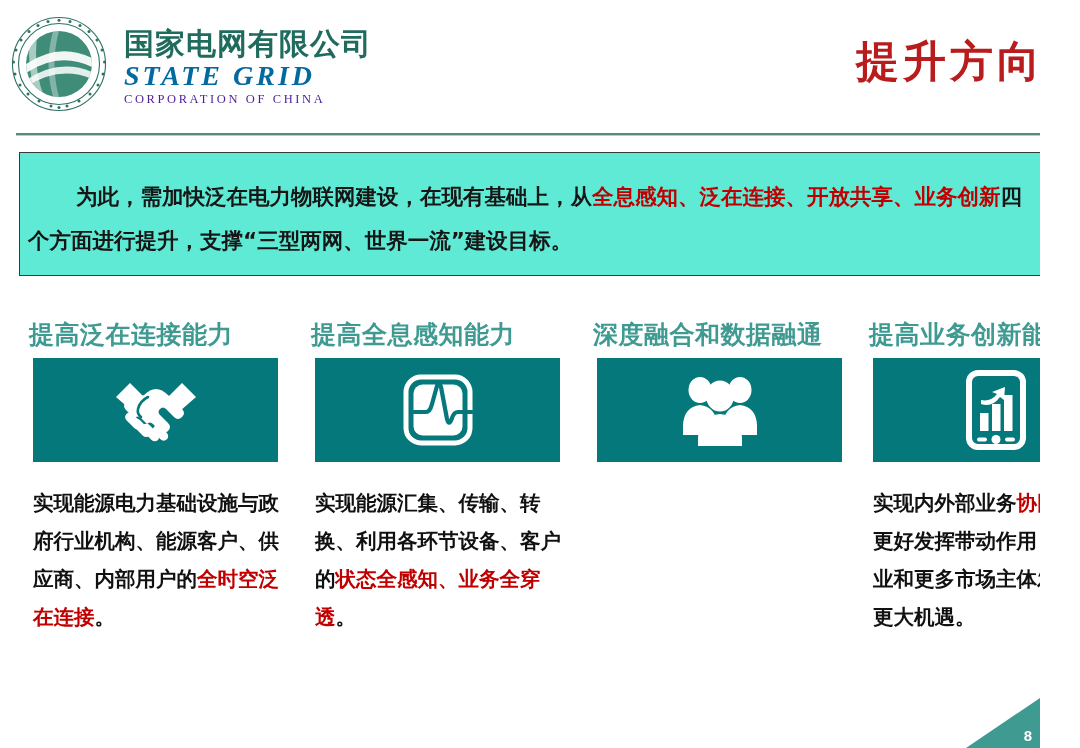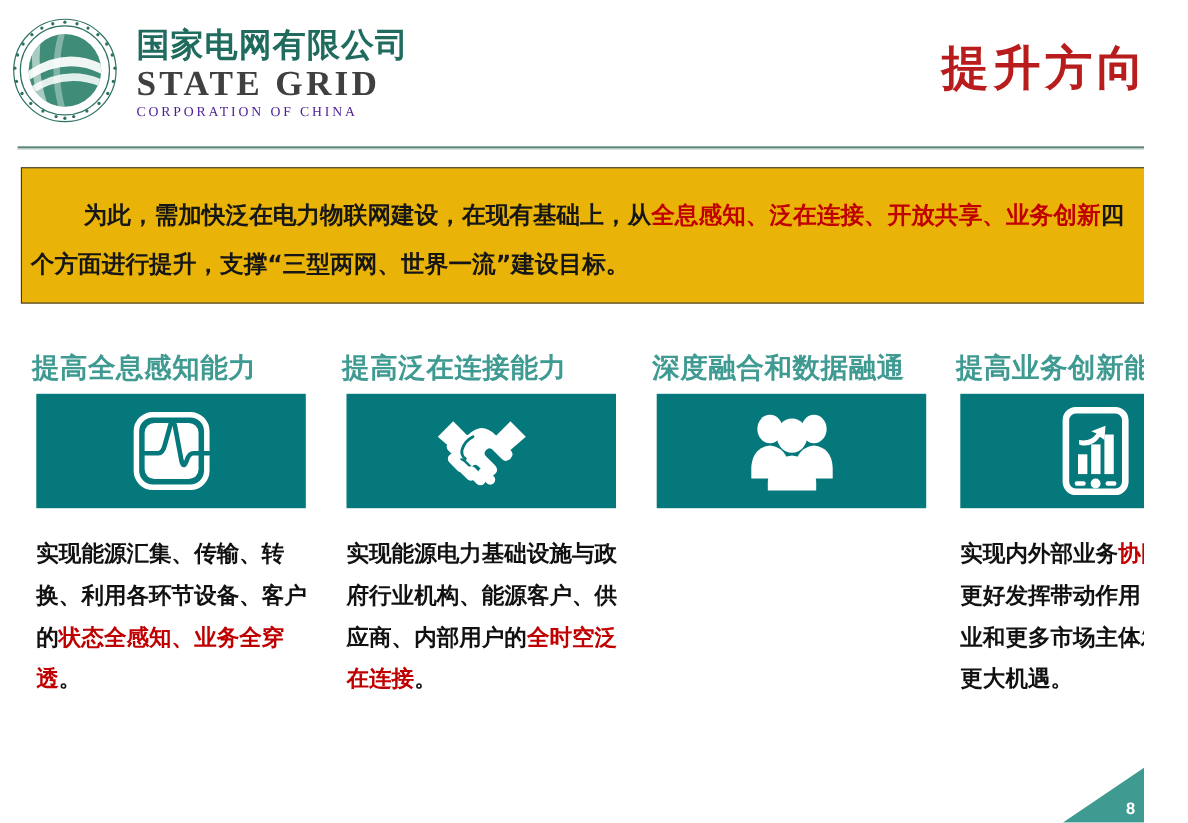--- a/index.html
+++ b/index.html
@@ -42,27 +42,28 @@
     font-family: "DejaVu Sans", "Liberation Sans", sans-serif;
     font-size: 30px;
     font-weight: bold;
     color: #1f6b5e;
     letter-spacing: 1px;
     line-height: 1.08;
     white-space: nowrap;
   }
   #logo-en {
     font-family: "Liberation Serif", "DejaVu Serif", serif;
-    font-size: 32px;
-    font-weight: bold;
-    color: #404040;
+    font-size: 28px;
+    font-weight: bold;
+    color: #0369a1;
     letter-spacing: 3px;
     line-height: 1.05;
     margin-top: 1px;
     white-space: nowrap;
+    font-style: italic;
   }
   #logo-en2 {
     font-family: "Liberation Serif", "DejaVu Serif", serif;
     font-size: 12.5px;
     color: #4c1d95;
     letter-spacing: 2.6px;
     line-height: 1.1;
     margin-top: 2px;
     white-space: nowrap;
   }
@@ -86,21 +87,21 @@
   }
 
   
   #intro-box {
     position: absolute;
     left: 19px; top: 152px;
     width: 1028px;
     height: 124px;
     border: 1px solid #3a3a3a;
     box-sizing: border-box;
-    background: #eab308;
+    background: #5eead4;
   }
   #intro-text {
     font-family: "DejaVu Sans", "Liberation Sans", sans-serif;
     font-size: 21.5px;
     font-weight: bold;
     color: #161616;
     line-height: 44px;
     padding: 22px 8px 0 8px;
     text-indent: 48px;
     letter-spacing: 0px;
@@ -239,48 +240,48 @@
     <div id="header-rule"></div>
   </div>
 
   <div id="intro-box">
     <div id="intro-text"><span>为此，需加快泛在电力物联网建设，在现有基础上，从</span><span class="hl-red">全息感知、泛在连接、开放共享、业务创新</span><span>四个方面进行提升，支撑“三型两网、世界一流”建设目标。</span></div>
   </div>
 
   <div id="columns">
 
     <div class="col">
-      <div class="col-heading">提高全息感知能力</div>
-      <div class="icon-panel">
-        <svg width="84" height="78" viewBox="0 0 84 78">
-          <rect x="10" y="6" width="64" height="66" rx="15" ry="15" fill="none" stroke="#ffffff" stroke-width="5"></rect>
-          <rect x="17.5" y="13.5" width="49" height="51" rx="9" ry="9" fill="#ffffff"></rect>
-          <path d="M16 41 h14 q4 0 6 -8 l5 -18 q2 -6 4 1 l6 32 q2 8 5 -1 q2 -6 6 -6 h14" fill="none" stroke="#04787a" stroke-width="4.2" stroke-linejoin="round" stroke-linecap="round"></path>
-        </svg>
-      </div>
-      <div class="col-body"><span>实现能源汇集、传输、转换、利用各环节设备、客户的</span><span class="hl-red">状态全感知、业务全穿透</span><span>。</span></div>
-    </div>
-
-    <div class="col">
       <div class="col-heading">提高泛在连接能力</div>
       <div class="icon-panel">
         <svg width="92" height="78" viewBox="0 0 92 78">
           <g fill="#ffffff">
             <path d="M6 26 L20 12 L34 26 L22 40 Z"></path>
             <path d="M86 26 L72 12 L58 26 L70 40 Z"></path>
             <path d="M34 24 q6 -6 12 -6 q6 0 12 6 l14 14 q4 4 0 8 q-4 4 -8 0 l-8 -8 q-3 -3 -6 0 q-3 3 0 6 l8 8 q4 4 0 8 q-4 4 -8 0 l-7 -7 q-3 -3 -6 0 l-6 -6 q-3 -3 -7 0 l-8 -8 q-4 -4 0 -8 Z"></path>
             <rect x="19" y="40" width="9" height="20" rx="4.5" transform="rotate(-45 23.5 50)"></rect>
             <rect x="27" y="46" width="9" height="22" rx="4.5" transform="rotate(-45 31.5 57)"></rect>
             <rect x="36" y="51" width="9" height="21" rx="4.5" transform="rotate(-45 40.5 61.5)"></rect>
             <rect x="46" y="53" width="9" height="18" rx="4.5" transform="rotate(-45 50.5 62)"></rect>
           </g>
           <path d="M38 26 q-8 4 -10 12 q-1 5 3 8" fill="none" stroke="#04787a" stroke-width="2.6" stroke-linecap="round"></path>
         </svg>
       </div>
       <div class="col-body"><span>实现能源电力基础设施与政府行业机构、能源客户、供应商、内部用户的</span><span class="hl-red">全时空泛在连接</span><span>。</span></div>
+    </div>
+
+    <div class="col">
+      <div class="col-heading">提高全息感知能力</div>
+      <div class="icon-panel">
+        <svg width="84" height="78" viewBox="0 0 84 78">
+          <rect x="10" y="6" width="64" height="66" rx="15" ry="15" fill="none" stroke="#ffffff" stroke-width="5"></rect>
+          <rect x="17.5" y="13.5" width="49" height="51" rx="9" ry="9" fill="#ffffff"></rect>
+          <path d="M16 41 h14 q4 0 6 -8 l5 -18 q2 -6 4 1 l6 32 q2 8 5 -1 q2 -6 6 -6 h14" fill="none" stroke="#04787a" stroke-width="4.2" stroke-linejoin="round" stroke-linecap="round"></path>
+        </svg>
+      </div>
+      <div class="col-body"><span>实现能源汇集、传输、转换、利用各环节设备、客户的</span><span class="hl-red">状态全感知、业务全穿透</span><span>。</span></div>
     </div>
 
     <div class="col">
       <div class="col-heading">深度融合和数据融通</div>
       <div class="icon-panel">
         <svg width="92" height="78" viewBox="0 0 92 78">
           <g fill="#ffffff">
             <ellipse cx="26" cy="19" rx="11.5" ry="13"></ellipse>
             <path d="M26 34 q-16 2 -17 20 l0 10 l34 0 l0 -10 q-1 -18 -17 -20 z"></path>
             <ellipse cx="66" cy="19" rx="11.5" ry="13"></ellipse>

